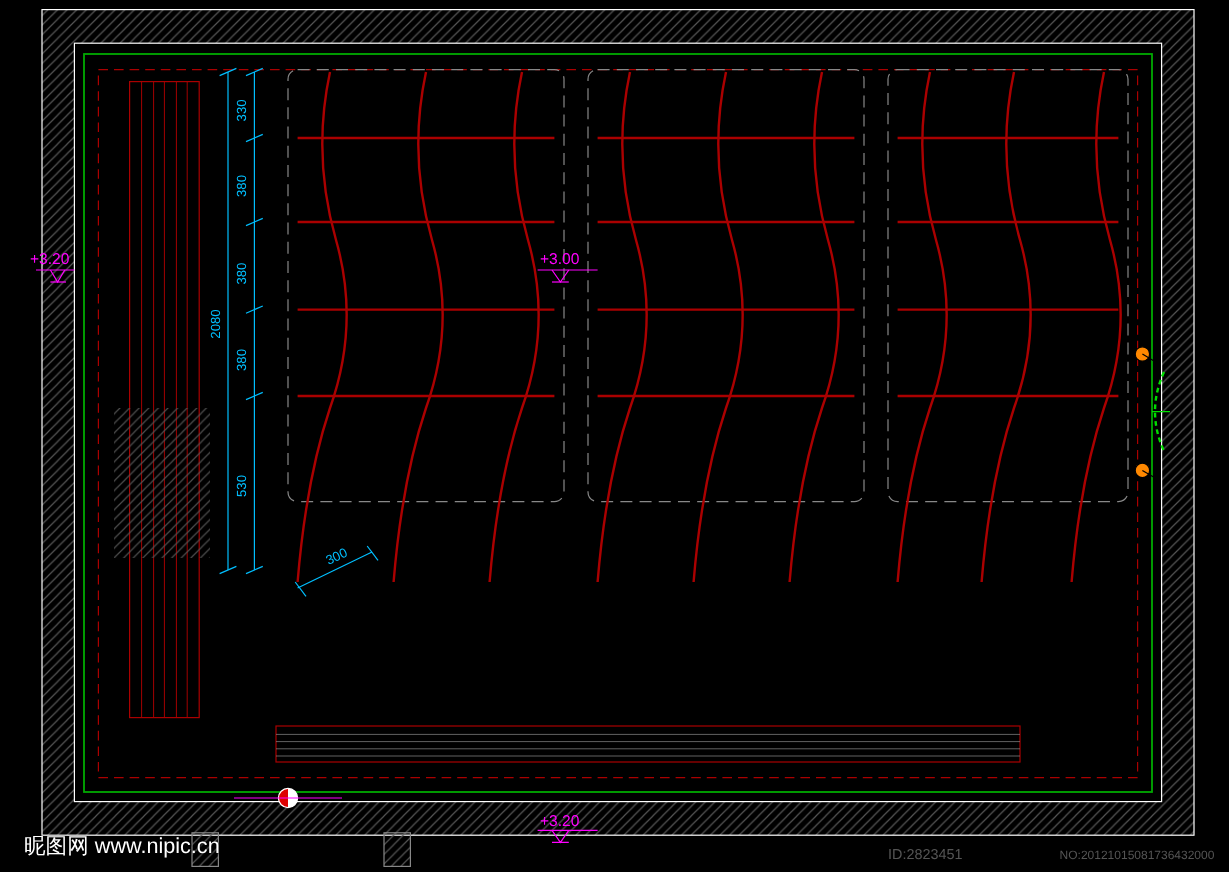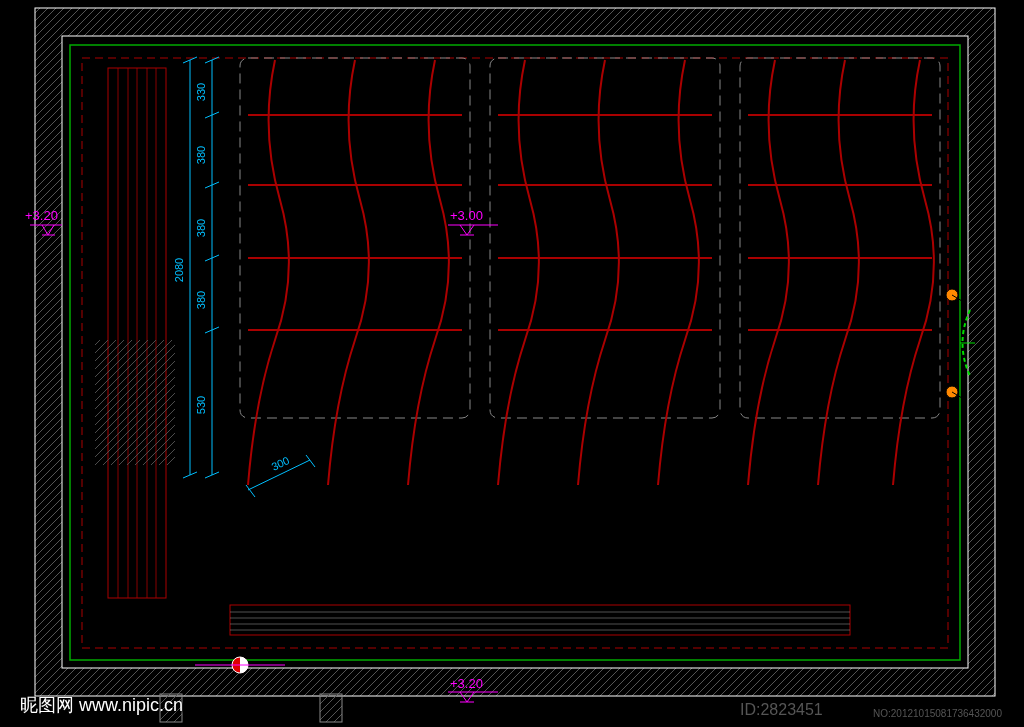--- a/index.html
+++ b/index.html
@@ -38,31 +38,31 @@
     position: absolute;
     left: 20px;
     bottom: 10px;
     color: #fff;
     font-size: 18px;
     font-weight: normal;
     text-shadow: 1px 1px 2px #000;
   }
   .id-text {
     position: absolute;
-    right: 22px;
+    right: 12px;
     bottom: 8px;
     color: #555;
     font-size: 10px;
   }
   .id-text-left {
     position: absolute;
     left: 740px;
     bottom: 8px;
     color: #555;
-    font-size: 16px;
+    font-size: 12px;
   }
 </style>
 </head>
 <body>
 
 <div class="canvas">
 <svg width="1024" height="727">
   <defs>
     <pattern id="hatch" patternUnits="userSpaceOnUse" width="8" height="8">
       <path d="M-2,2 l4,-4 M0,8 l8,-8 M6,10 l4,-4" stroke="#555" stroke-width="1"></path>

